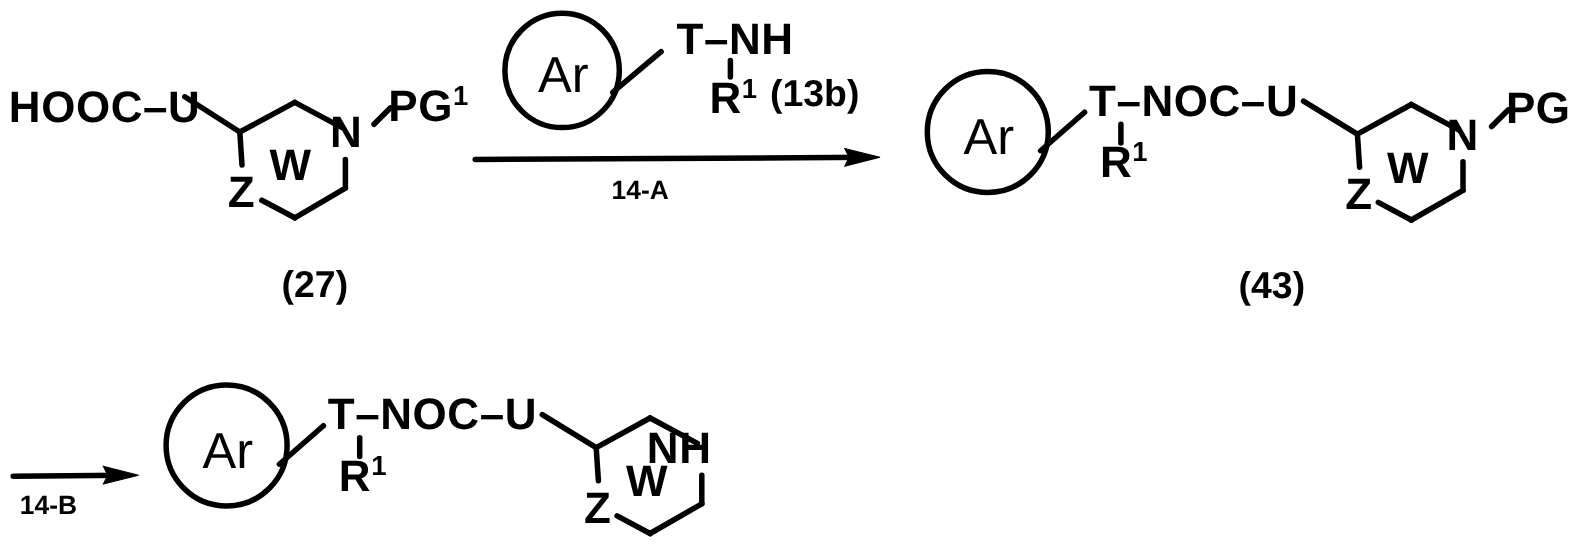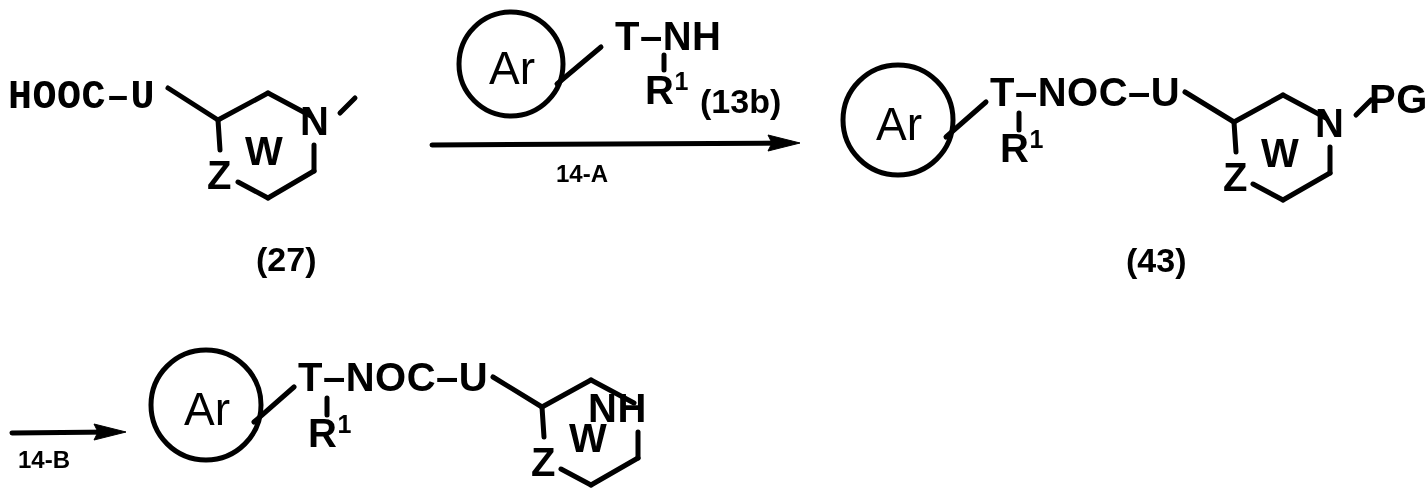--- a/index.html
+++ b/index.html
@@ -102,38 +102,39 @@
       <line x1="493" y1="377" x2="542" y2="407"></line>
       <line x1="542" y1="407" x2="591" y2="380"></line>
       <line x1="591" y1="380" x2="634" y2="403"></line>
       <line x1="638" y1="432" x2="638" y2="458"></line>
       <line x1="638" y1="458" x2="591" y2="485"></line>
       <line x1="591" y1="485" x2="561" y2="469"></line>
       <line x1="544" y1="437" x2="542" y2="407"></line>
     </g>
   </svg>
 
-  <div class="lbl atom" style="left:8px; top:78px;font-family:Liberation Mono, monospace;">HOOC–U</div>
+  <div class="lbl atom" style="left:8px; top:78px;">HOOC–U</div>
 
   <div class="lbl atom" style="left:245px; top:131px;">W</div>
 
   <div class="lbl atom" style="left:207px; top:155px;">Z</div>
 
   <div class="lbl atom" style="left:300px; top:101px;">N</div>
 
+  <div class="lbl atom" style="left:353px; top:77px;"><span>PG</span><span class="sup">1</span></div>
 
   <div class="lbl cmpd" style="left:256px; top:242px;">(27)</div>
 
   <div class="lbl ar-lbl" style="left:489px; top:45px;">Ar</div>
 
   <div class="lbl atom" style="left:605px; top:16px;margin-left:10px;">T–NH</div>
 
   <div class="lbl atom" style="left:645px; top:70px;"><span>R</span><span class="sup">1</span></div>
 
-  <div class="lbl cmpd" style="left:700px; top:84px;text-align:right;">(13b)</div>
+  <div class="lbl cmpd" style="left:700px; top:68px;text-align:right;">(13b)</div>
 
   <div class="lbl cond" style="left:556px; top:162px;">14-A</div>
 
   <div class="lbl ar-lbl" style="left:876px; top:101px;">Ar</div>
 
   <div class="lbl atom" style="left:990px; top:72px;">T–NOC–U</div>
 
   <div class="lbl atom" style="left:1000px; top:128px;"><span>R</span><span class="sup">1</span></div>
 
   <div class="lbl atom" style="left:1261px; top:133px;">W</div>

